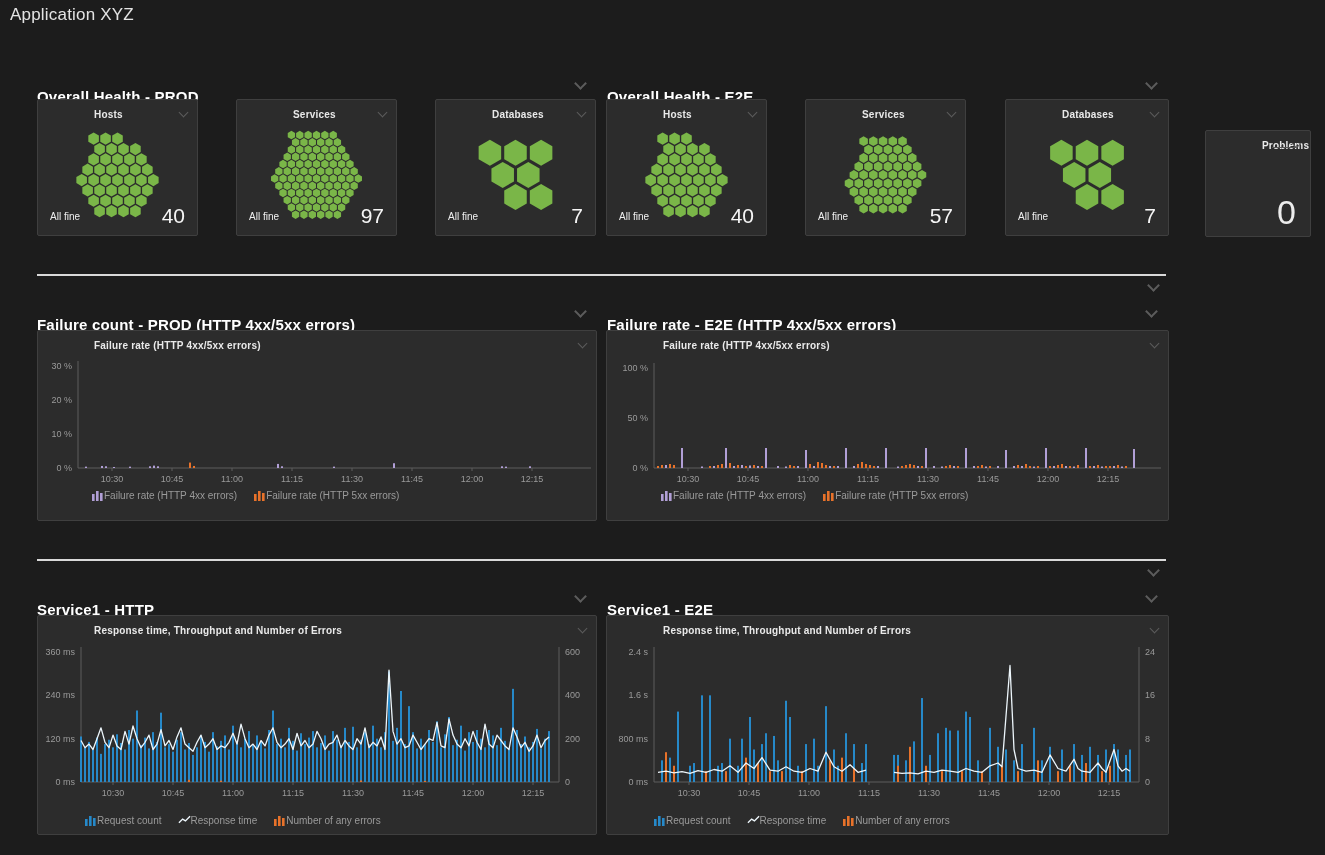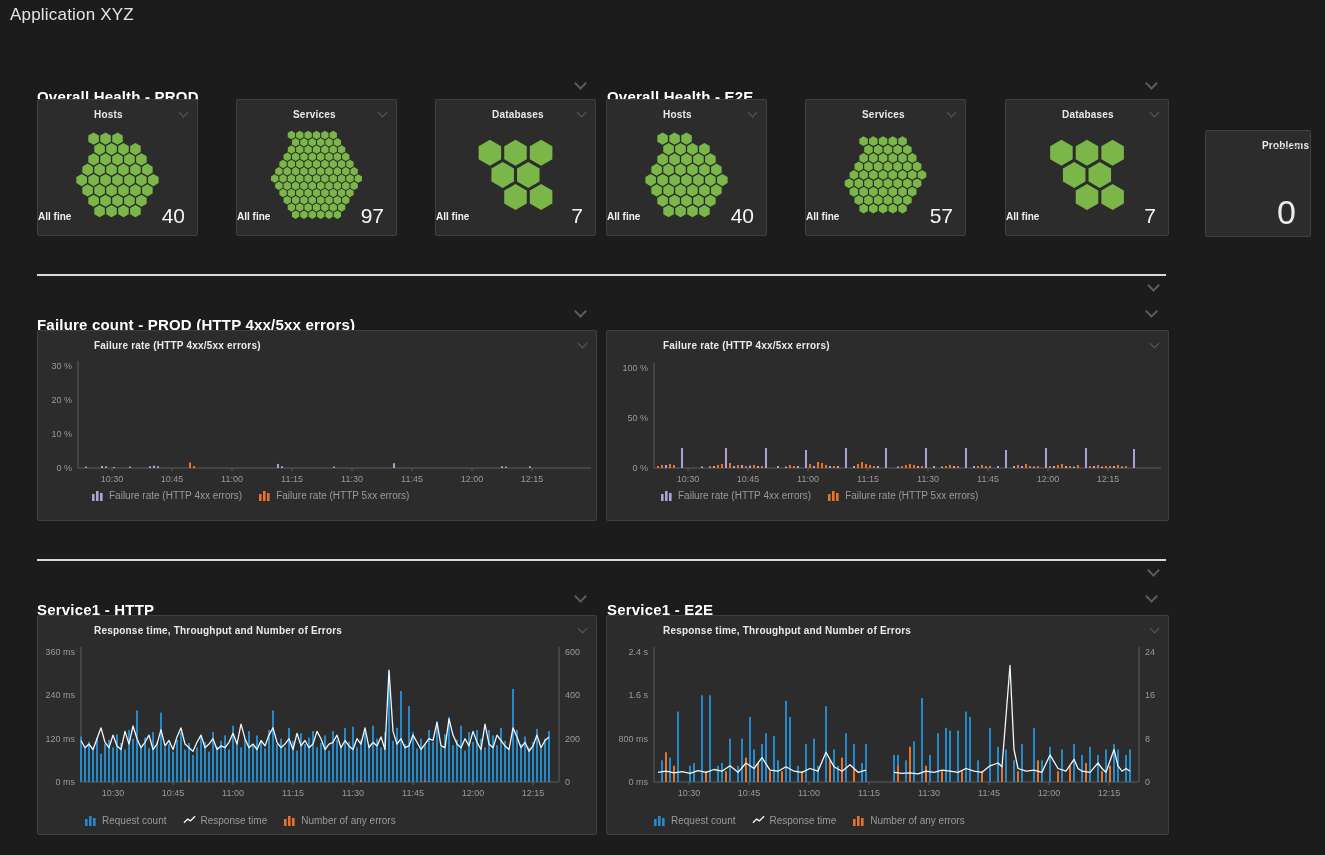--- a/index.html
+++ b/index.html
@@ -5,29 +5,29 @@
   html,body{margin:0;padding:0;background:#1c1c1c;}
   body{font-family:"Liberation Sans", sans-serif; -webkit-font-smoothing:antialiased;}
   .canvas{position:relative;width:1325px;height:855px;background:var(--background,#1c1c1c);overflow:hidden;}
   .page-title{position:absolute;left:10px;top:5px;font-size:17px;color:#e3e3e3;letter-spacing:.2px;}
   .sec-title{position:absolute;font-size:15px;font-weight:bold;color:#fff;letter-spacing:.2px;margin-top:15px;}
   .chev{display:inline-block;width:7px;height:7px;border-right:2px solid #5c5c5c;border-bottom:2px solid #5c5c5c;transform:rotate(45deg);}
   .chev.abs{position:absolute;}
   .tile{position:absolute;background:var(--tile,#2c2c2c);border:1px solid var(--tile-border,#3f3f3f);border-radius:2px;box-sizing:border-box;}
   .tile-head{position:absolute;left:12px;top:9px;font-size:10px;font-weight:bold;color:#e9e9e9;letter-spacing:.2px;margin-left:44px;}
   .tile-chev{position:absolute;right:10px;top:9px;width:6px;height:6px;border-width:1.5px;}
-  .tile-status{position:absolute;left:0;bottom:13px;font-size:10px;font-weight:bold;color:#f0f0f0;}
+  .tile-status{position:absolute;left:12px;bottom:13px;font-size:10px;font-weight:normal;color:#f0f0f0;}
   .tile-count{position:absolute;right:12px;bottom:7px;font-size:21px;font-weight:400;color:#f5f5f5;}
   .hive{position:absolute;left:0;top:0;width:100%;height:100%;}
   .divider{position:absolute;height:2px;background:var(--divider,#d9d9d9);}
   .problems-dash{position:absolute;left:66px;top:16px;width:24px;height:1px;background:#565656;}
   .problems-value{position:absolute;right:14px;bottom:4px;font-size:34px;font-weight:300;color:#ececec;}
   .chart-svg{position:absolute;left:0;top:0;}
   .legend{position:absolute;display:flex;gap:16px;align-items:center;}
-  .li{display:flex;align-items:center;gap:5px;font-size:10px;color:#9a9a9a;}
+  .li{display:flex;align-items:center;font-size:10px;color:#9a9a9a;}
   .lic{width:13px;height:12px;flex:0 0 auto;}
   text{font-family:"Liberation Sans", sans-serif;}
 </style>
 </head>
 <body>
 
 <div class="canvas">
   <div class="page-title">Application XYZ</div>
 
   <div class="sec-title" style="left:37px;top:73px;">Overall Health - PROD</div>
@@ -337,20 +337,21 @@
     <span class="problems-dash"></span>
     <span class="chev abs tile-chev"></span>
     <div class="problems-value">0</div>
   </div>
 
   <div class="divider" style="left:37px;top:274px;width:1129px;"></div>
   <span class="chev abs" style="left:1149px;top:281px;"></span>
 
   <div class="sec-title" style="left:37px;top:301px;">Failure count - PROD (HTTP 4xx/5xx errors)</div>
   <span class="chev abs" style="left:576px;top:307px;"></span>
+  <div class="sec-title" style="left:607px;top:301px;">Failure rate - E2E (HTTP 4xx/5xx errors)</div>
   <span class="chev abs" style="left:1147px;top:307px;"></span>
 
   <div class="tile" style="left:37px;top:330px;width:560px;height:191px;">
     <svg class="chart-svg" width="558" height="189">
         <line x1="40" y1="30" x2="40" y2="137" stroke="#5d5d5d"></line>
         <line x1="40" y1="137" x2="553" y2="137" stroke="#5d5d5d"></line>
         <text x="34" y="38" text-anchor="end" font-size="9" fill="#9a9a9a">30 %</text>
         <text x="34" y="72" text-anchor="end" font-size="9" fill="#9a9a9a">20 %</text>
         <text x="34" y="106" text-anchor="end" font-size="9" fill="#9a9a9a">10 %</text>
         <text x="34" y="140" text-anchor="end" font-size="9" fill="#9a9a9a">0 %</text>

